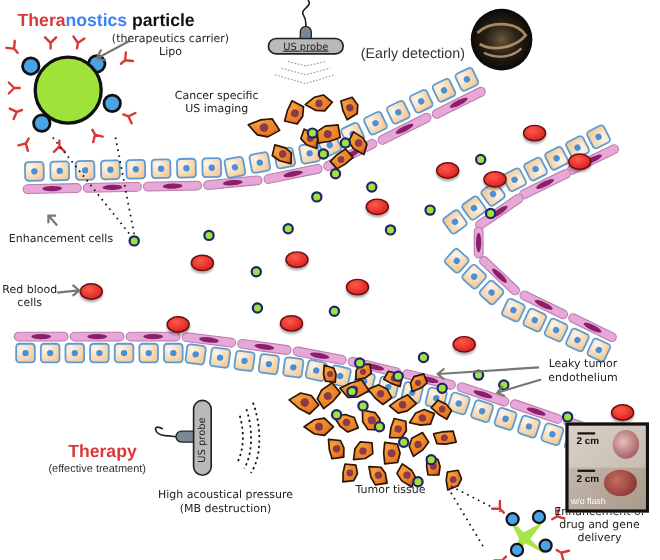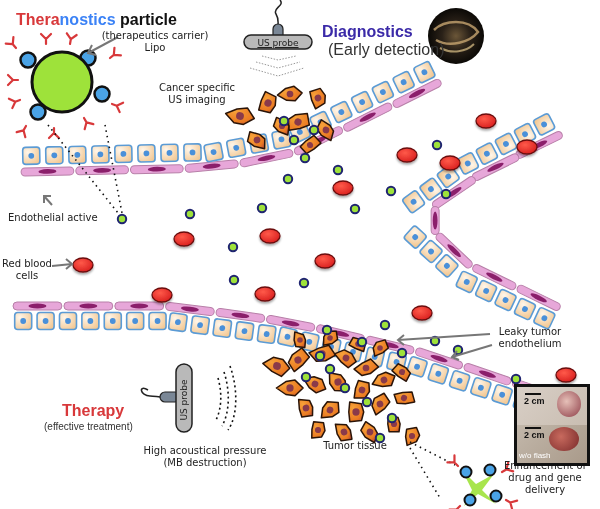--- a/index.html
+++ b/index.html
@@ -1,20 +1,20 @@
 <!DOCTYPE html>
 <html><head>
 <meta charset="utf-8">
 <style>
   html,body{margin:0;padding:0;background:#fff;}
   body{width:600px;height:509px;overflow:hidden;position:relative;font-family:"DejaVu Sans",sans-serif;}
   #stage{position:absolute;left:0;top:0;width:600px;height:509px;}
   .lbl{position:absolute;color:#222;font-family:"DejaVu Sans",sans-serif;font-size:10px;line-height:12px;text-align:center;white-space:nowrap;}
   .title{position:absolute;font-family:"Liberation Sans",sans-serif;font-weight:bold;font-size:16px;white-space:nowrap;}
-  .sub{position:absolute;font-family:"Liberation Sans",sans-serif;font-size:16px;color:#333;white-space:nowrap;}
+  .sub{position:absolute;font-family:"Liberation Sans",sans-serif;font-size:13px;color:#333;white-space:nowrap;}
   #inset{position:absolute;left:514px;top:384px;width:70px;height:76px;border:3px solid #111;background:#d9d2cb;overflow:hidden;}
   #inset .half{position:absolute;left:0;width:70px;height:38px;}
   #inset .t{position:absolute;font-family:"Liberation Sans",sans-serif;font-size:9px;color:#111;}
   #inset .s{position:absolute;font-family:"Liberation Sans",sans-serif;font-size:8px;color:#fff;}
 </style>
 </head>
 <body>
 
 <div id="stage">
   <svg id="svg" width="600" height="509" viewBox="0 0 600 509" xmlns="http://www.w3.org/2000/svg">
@@ -696,27 +696,26 @@
 
   
   <div class="title" style="left:16px;top:11px;font-size:16px;">
     <span style="color:#d8383a">Thera</span><span style="color:#3b82f6">nostics</span><span style="color:#111"> particle</span>
   </div>
   <div class="lbl" style="left:100px;top:30px;width:110px;">
     <div>(therapeutics carrier)</div>
     <div>Lipo</div>
   </div>
   <div class="lbl" style="left:244px;top:37px;width:68px;font-size:9px;text-decoration:underline;">US probe</div>
-  <div class="title" style="left:322px;top:23px;color:#3b2aa8;">Diagnostics</div>
   <div class="sub" style="left:328px;top:41px;">(Early detection)</div>
   <div class="lbl" style="left:152px;top:82px;width:90px;">
     <div>Cancer specific</div>
     <div>US imaging</div>
   </div>
-  <div class="lbl" style="left:8px;top:212px;width:90px;text-align:left;">Endothelial active</div>
+  <div class="lbl" style="left:8px;top:212px;width:90px;text-align:left;">Enhancement cells</div>
   <div class="lbl" style="left:2px;top:258px;width:50px;">
     <div>Red blood</div>
     <div>cells</div>
   </div>
   <div class="lbl" style="left:490px;top:326px;width:80px;">
     <div>Leaky tumor</div>
     <div>endothelium</div>
   </div>
   <div class="title" style="left:62px;top:402px;color:#d8383a;">Therapy</div>
   <div class="sub" style="left:44px;top:421px;font-size:10px;">(effective treatment)</div>

